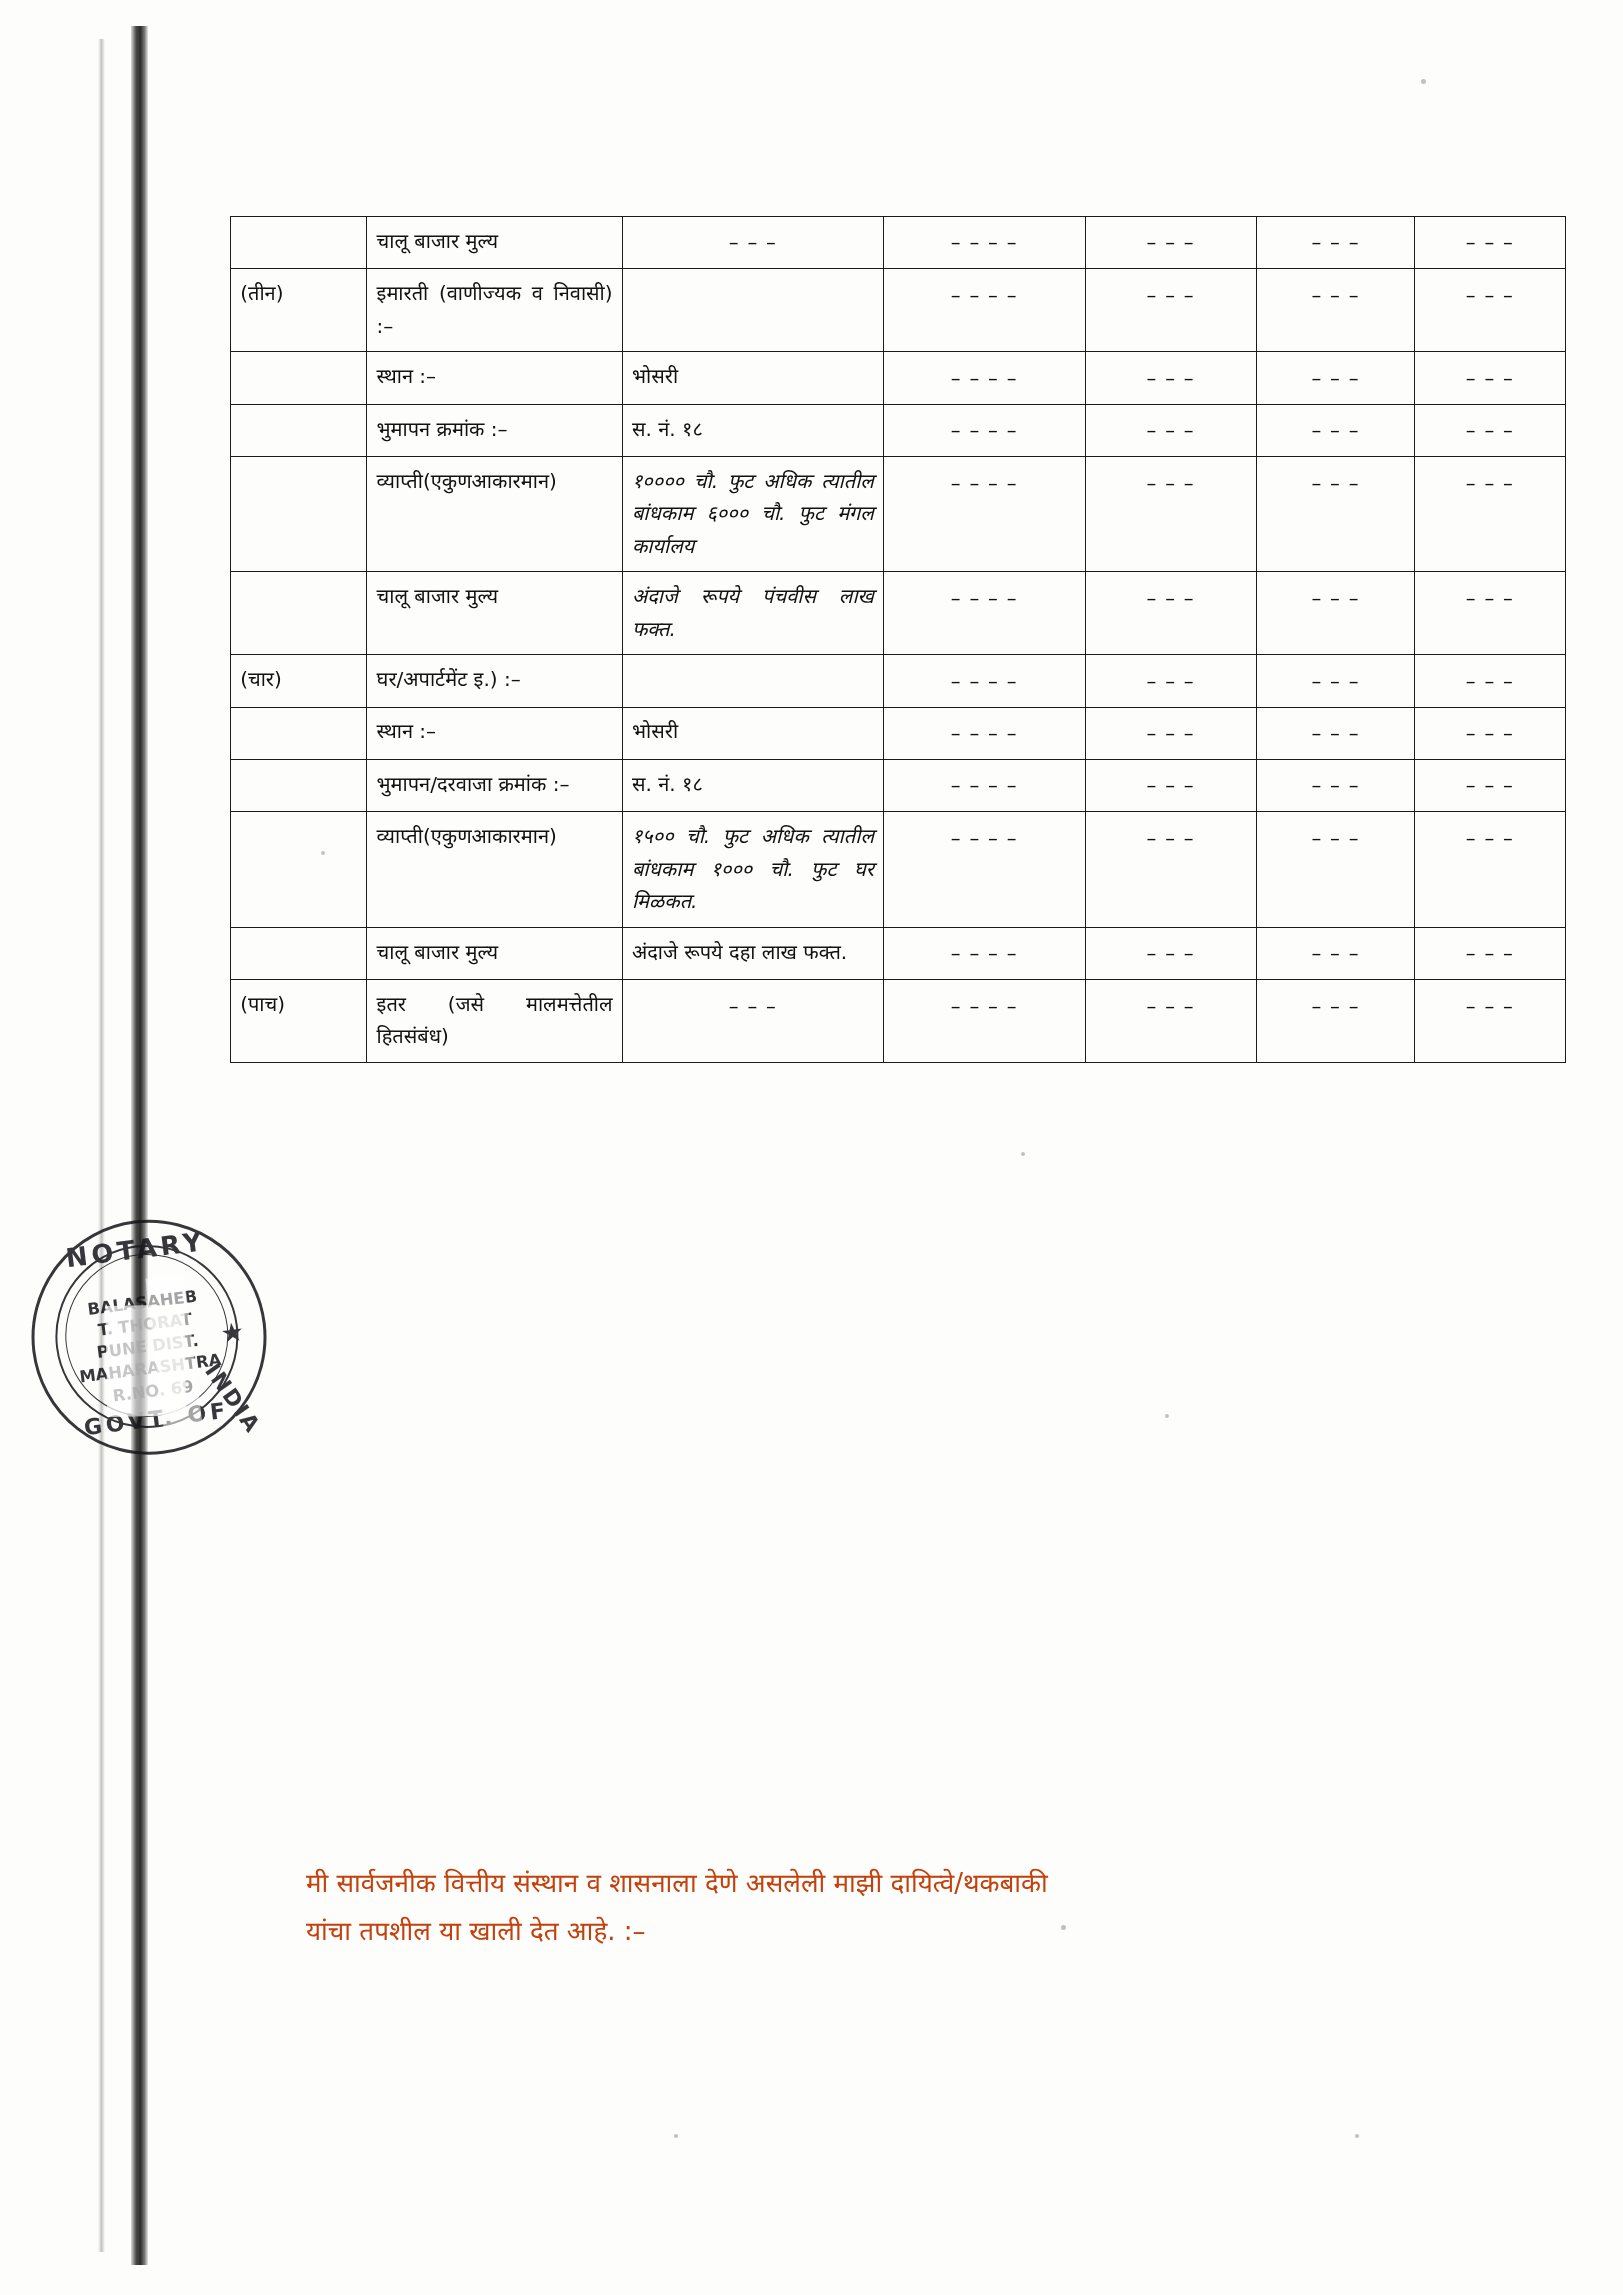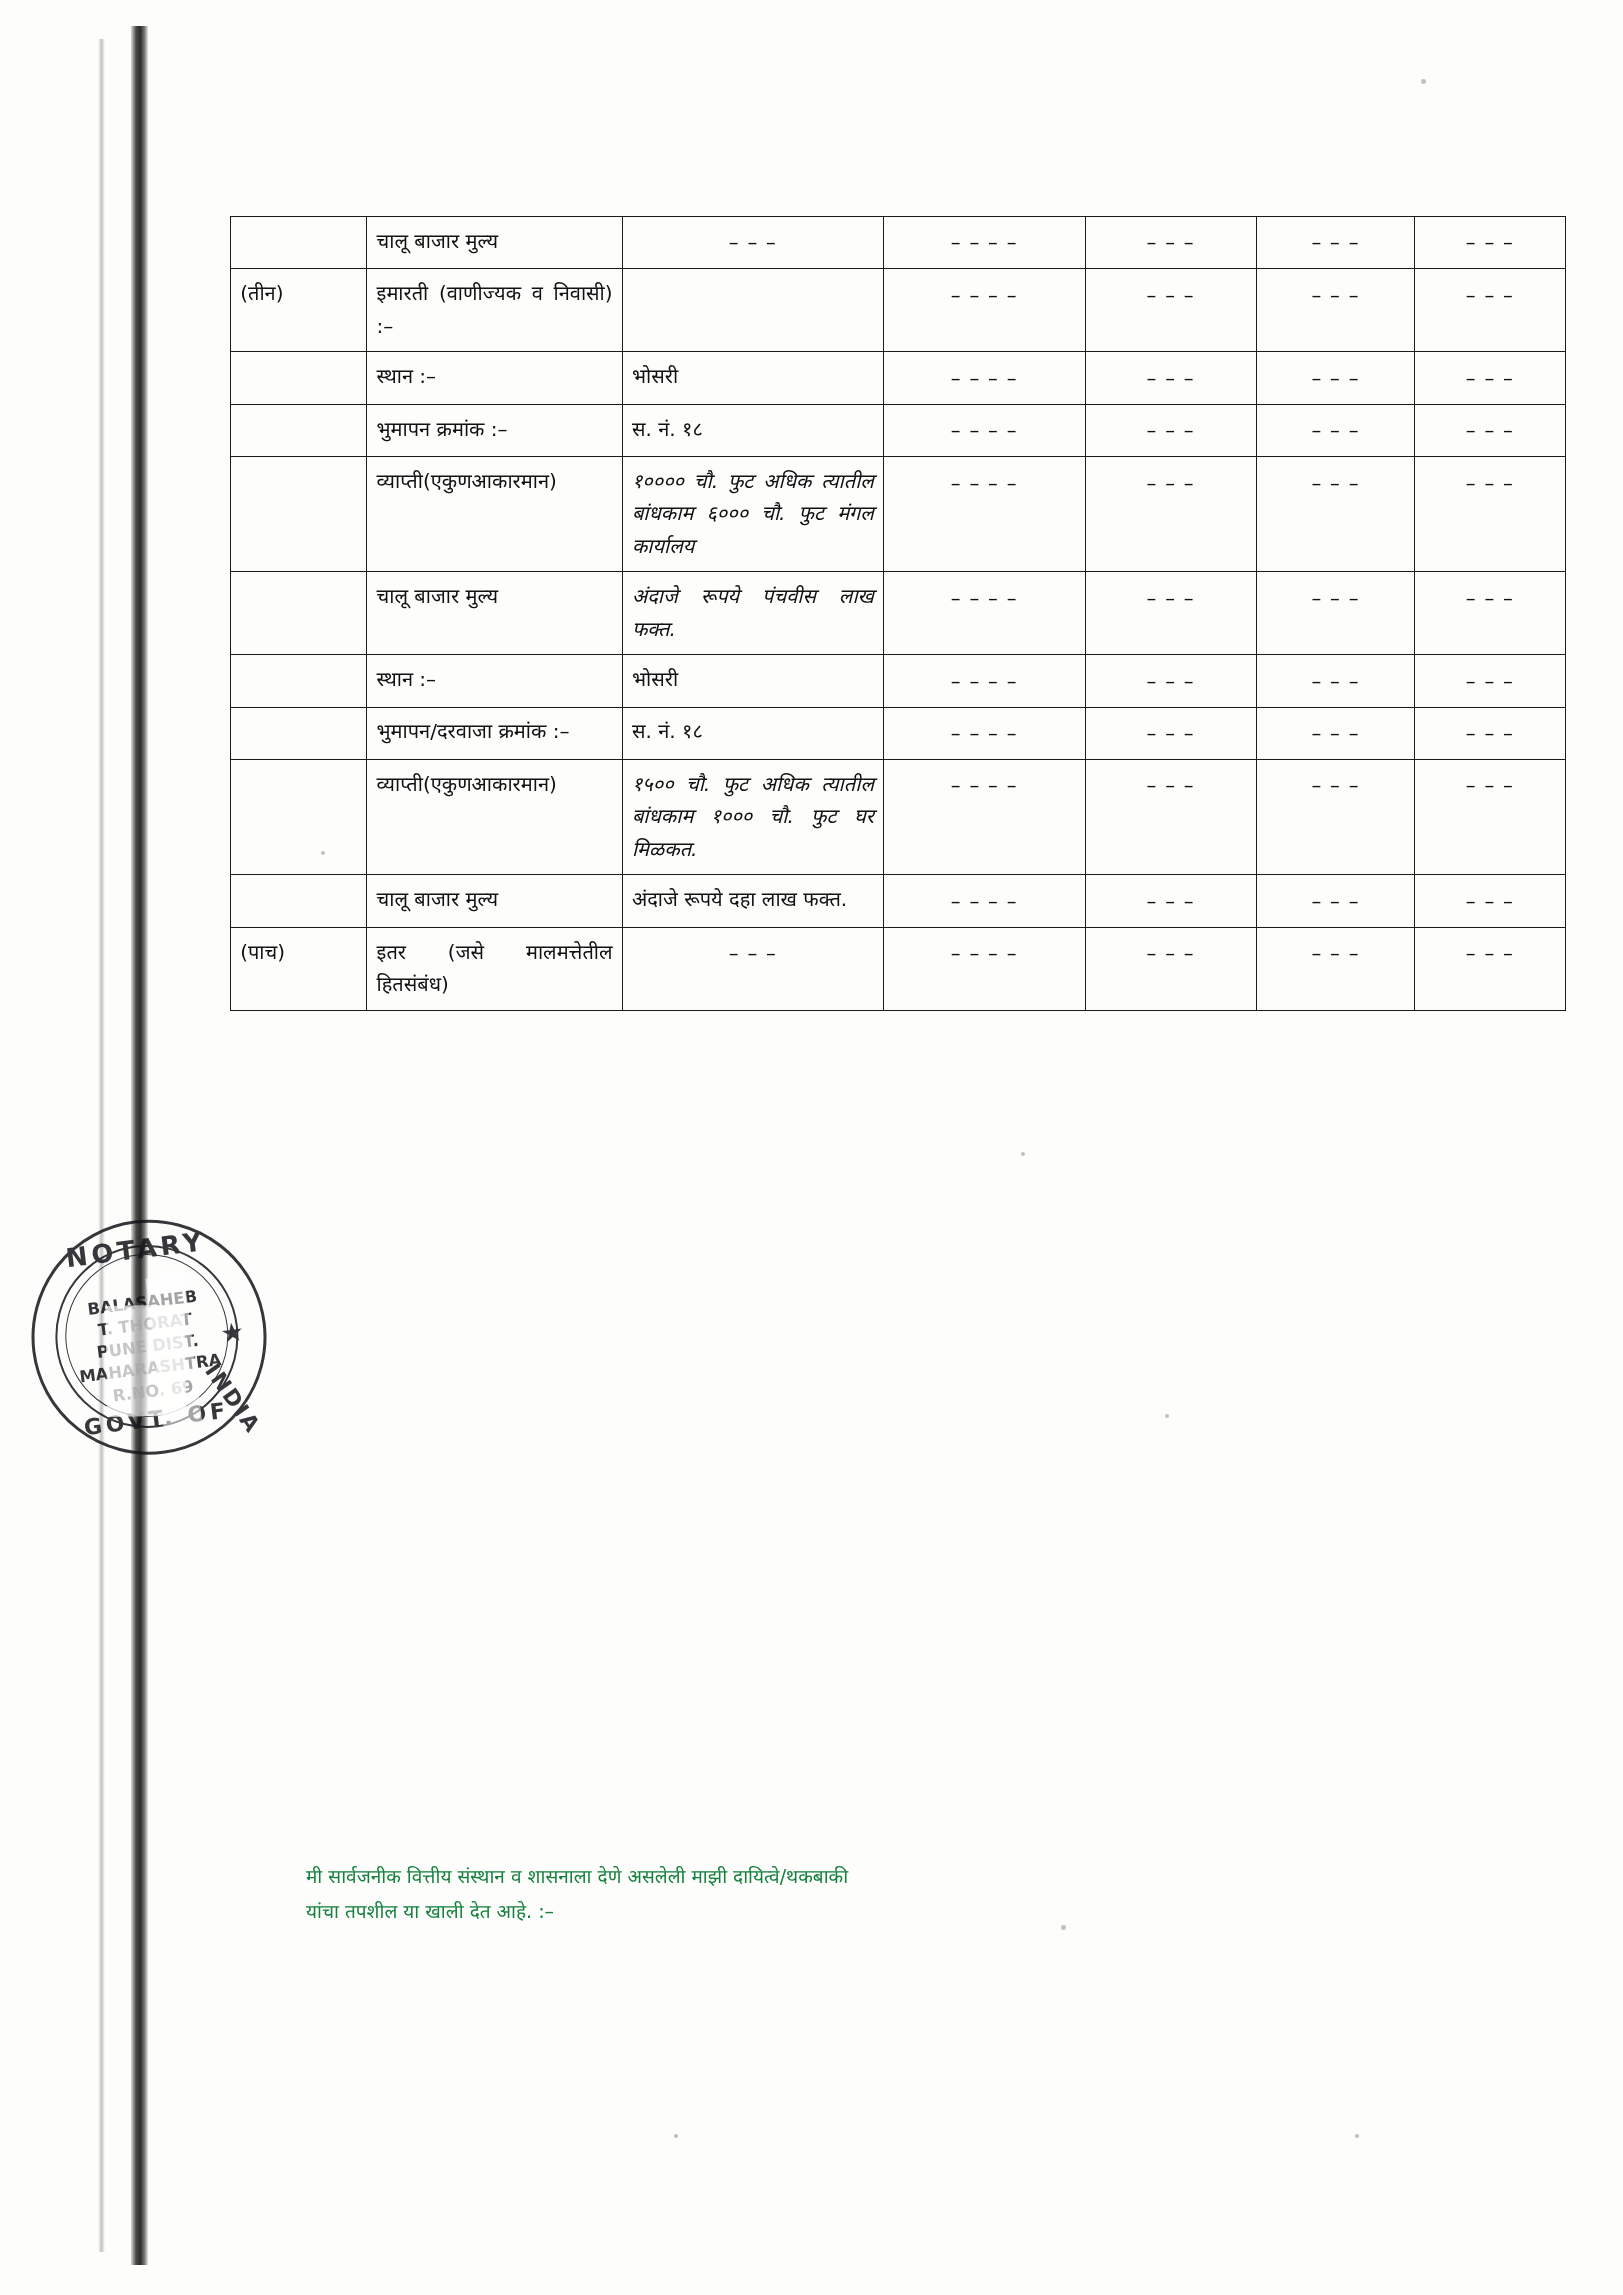--- a/index.html
+++ b/index.html
@@ -82,24 +82,24 @@
     text-align-last: justify;
     font-style: italic;
   }
 
   
   .closing {
     position: absolute;
     left: 306px;
     top: 1859px;
     width: 1113px;
-    font-size: 19px;
+    font-size: 26px;
     line-height: 1.85;
     font-family: "DejaVu Sans", sans-serif;
-    color: #15803d;
+    color: #c2410c;
   }
   .closing .line2 { display: block; }
 
   
   .stamp {
     position: absolute;
     left: 26px;
     top: 1198px;
     width: 275px;
     height: 301px;
@@ -260,20 +260,29 @@
     <tr>
       <td class="c-num"></td>
       <td class="c-label">चालू बाजार मुल्य</td>
       <td class="c-value wide-space">अंदाजे रूपये पंचवीस लाख फक्त.</td>
       <td class="c-d1"><span class="dash">– – – –</span></td>
       <td class="c-d2"><span class="dash">– – –</span></td>
       <td class="c-d3"><span class="dash">– – –</span></td>
       <td class="c-d4"><span class="dash">– – –</span></td>
     </tr>
 
+    <tr>
+      <td class="c-num">(चार)</td>
+      <td class="c-label">घर/अपार्टमेंट इ.) :–</td>
+      <td class="c-value"></td>
+      <td class="c-d1"><span class="dash">– – – –</span></td>
+      <td class="c-d2"><span class="dash">– – –</span></td>
+      <td class="c-d3"><span class="dash">– – –</span></td>
+      <td class="c-d4"><span class="dash">– – –</span></td>
+    </tr>
 
     <tr>
       <td class="c-num"></td>
       <td class="c-label">स्थान :–</td>
       <td class="c-value">भोसरी</td>
       <td class="c-d1"><span class="dash">– – – –</span></td>
       <td class="c-d2"><span class="dash">– – –</span></td>
       <td class="c-d3"><span class="dash">– – –</span></td>
       <td class="c-d4"><span class="dash">– – –</span></td>
     </tr>

